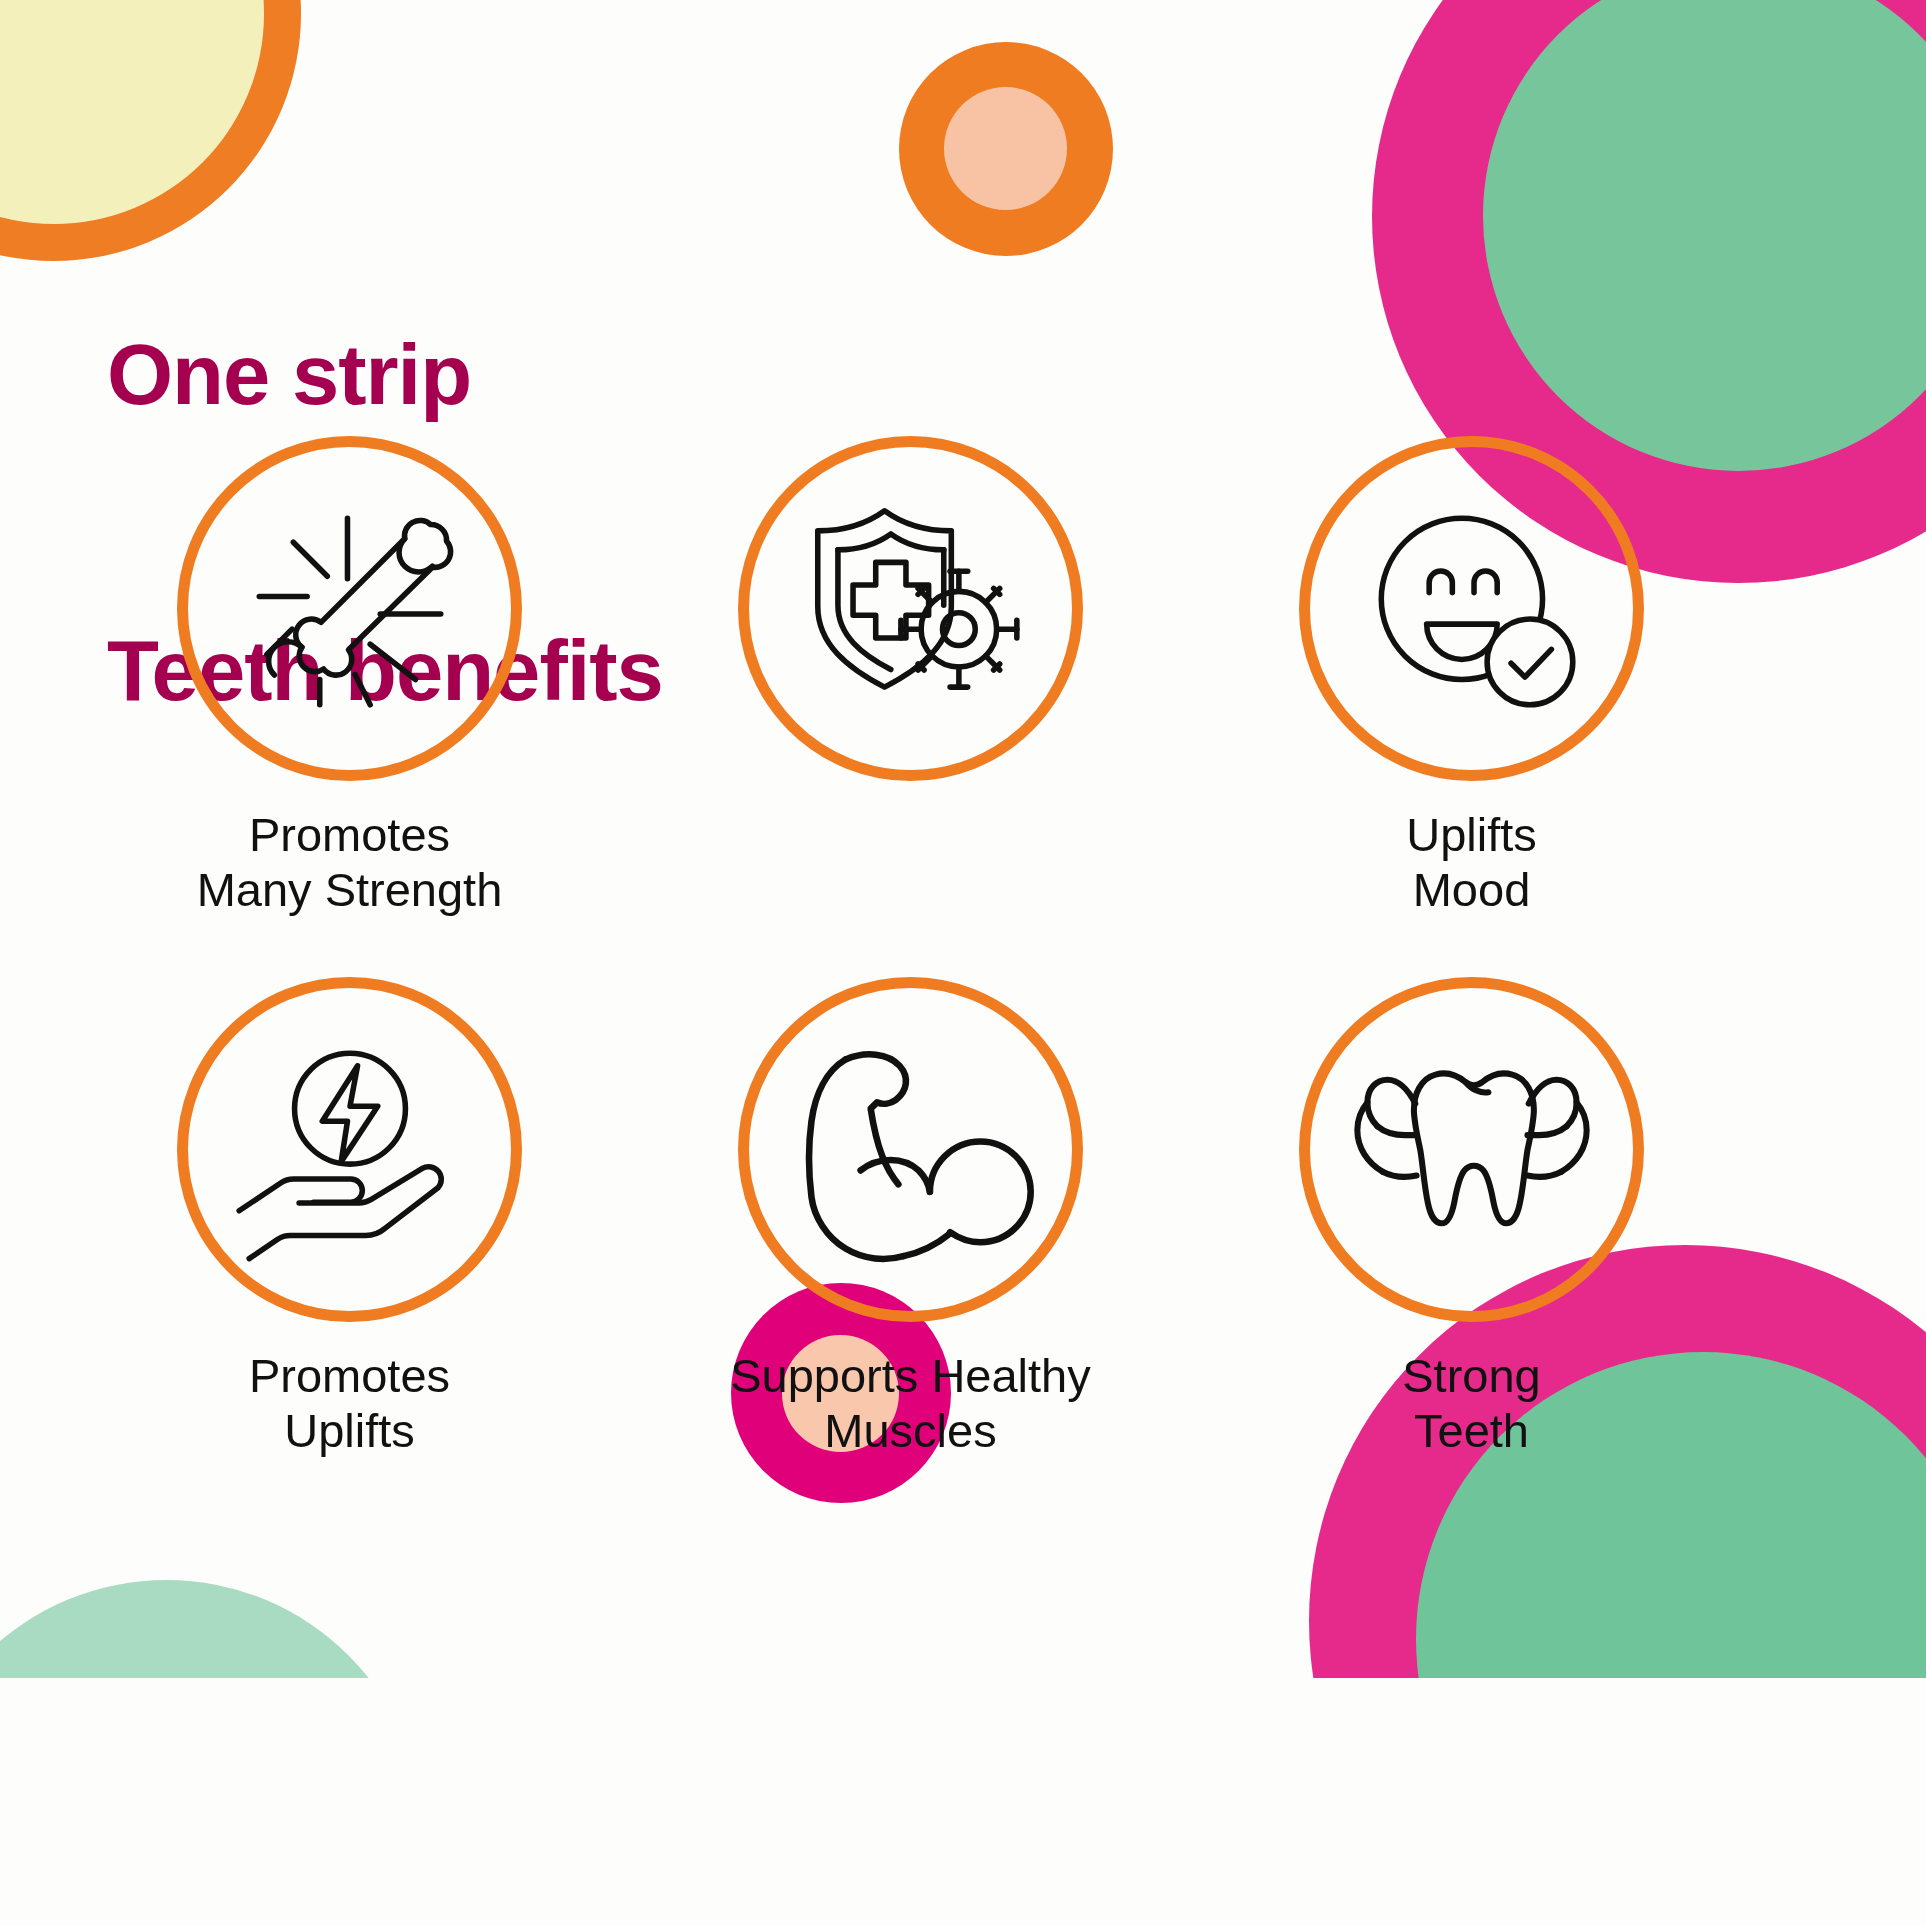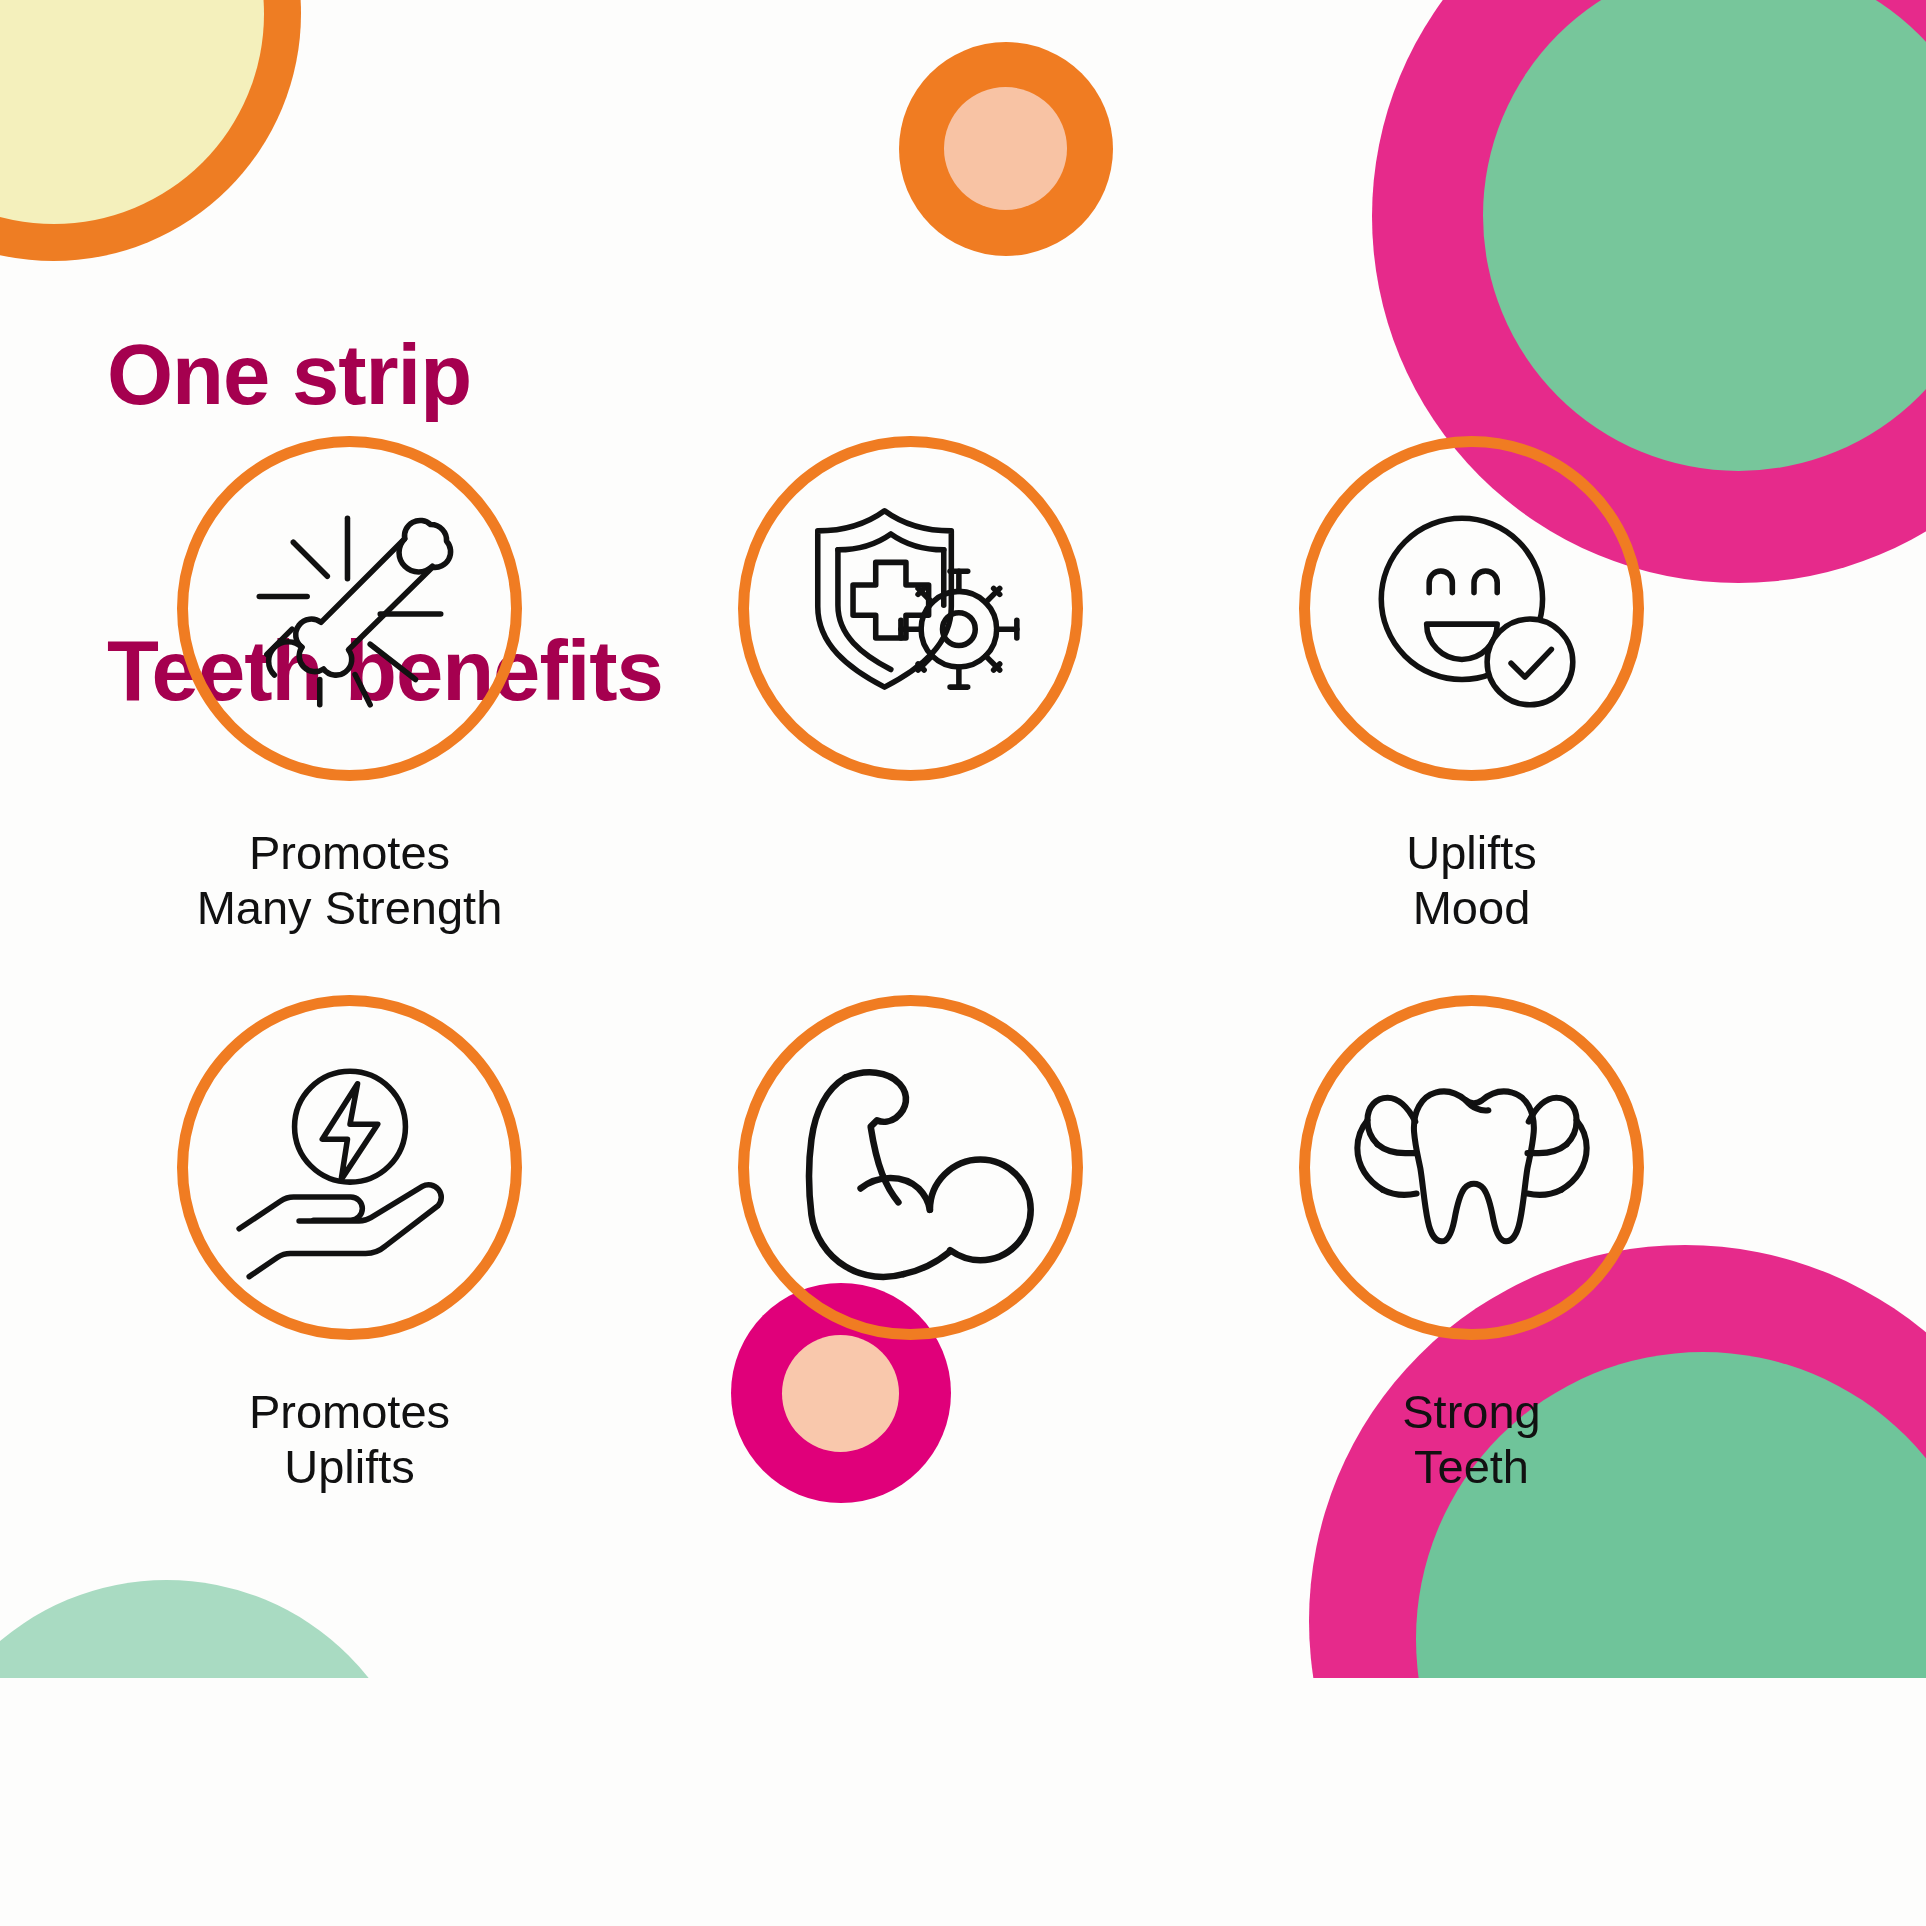--- a/index.html
+++ b/index.html
@@ -85,21 +85,21 @@
     align-items: center;
     justify-content: center;
     background: transparent;
   }
   .icon-ring svg {
     width: 252px;
     height: 252px;
     display: block;
   }
   .cell-label {
-    margin-top: 44px;
+    margin-top: 26px;
     text-align: center;
     color: #111111;
     font-size: 47px;
     line-height: 1.18;
     font-weight: 400;
     white-space: pre-line;
   }
 </style>
 </head>
 <body>
@@ -209,20 +209,21 @@
     <div class="cell">
       <div class="icon-ring">
         <svg viewBox="0 0 100 100" fill="none" stroke="#111111" stroke-width="2.6" stroke-linecap="round" stroke-linejoin="round">
           <path d="M24 14.5c8-3.5 17-2.5 21.5 2.5 4 4.5 3 10-1.5 13.5-2 1.5-5 2-7.5 1l-2.5 2.5c2.5 16 6 24 11 30"></path>
           <path d="M24 14.5C16.5 19 12 28 10.5 39c-1.5 11-1 22 0 30 1 8 6 16 13.5 20.5 7.5 4.5 16 5 23 3"></path>
           <path d="M30 58.5c7-5.5 17-5.5 23 0 2.5 2.5 4 5.5 4.5 8.5"></path>
           <path d="M57.5 67c0-11 9-20 20-20s20 9 20 20-9 20-20 20c-4.5 0-8.5-1.5-12-4"></path>
           <path d="M47 92.5c7-1.5 13-4.5 18.5-9"></path>
         </svg>
       </div>
+      <div class="cell-label"><span>Supports Healthy</span><br><span>Muscles</span></div>
     </div>
 
     <div class="cell">
       <div class="icon-ring">
         <svg viewBox="0 0 100 100" fill="none" stroke="#111111" stroke-width="2.4" stroke-linecap="round" stroke-linejoin="round">
           <path d="M27 36c-0.5-8 3-14 8.5-15.5 5-1.5 9 0.5 12 3 2 1.5 4.5 1.5 6.5 0 3-2.5 7-4.5 12-3C71.5 22 75 28 74.5 36c-0.5 6-1.5 9.5-2.5 14.5-1 6-1.5 14-3 21-1 5-3 8-5.5 8s-4-3.5-5-8.5c-1-5.5-2-10-4-12.5-2-2.5-5.5-2.5-7.5 0-2 2.5-3 7-4 12.5-1 5-2.5 8.5-5 8.5s-4.5-3-5.5-8c-1.5-7-2-15-3-21C28.5 45.5 27.5 42 27 36z"></path>
           <path d="M47.5 23.5c2.5 3 6 4.5 9 4"></path>
           <path d="M27.5 32c-3-6-7-9.5-11-9.5-4.5 0-8 3.5-8 9 0 4 1.5 7 4 9.5"></path>
           <path d="M8.5 31.5c-2.5 3-4 7-4 11 0 7 4 13 10 16.5"></path>
           <path d="M12.5 41c3 2.5 7 3.5 11 3.5h4.5"></path>

